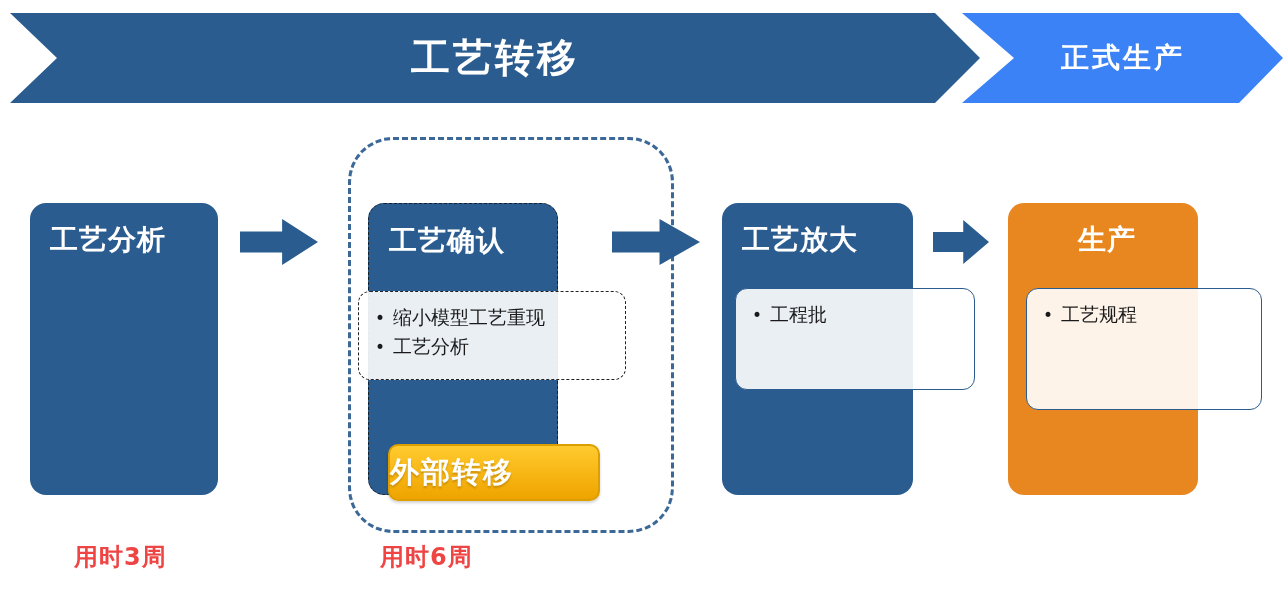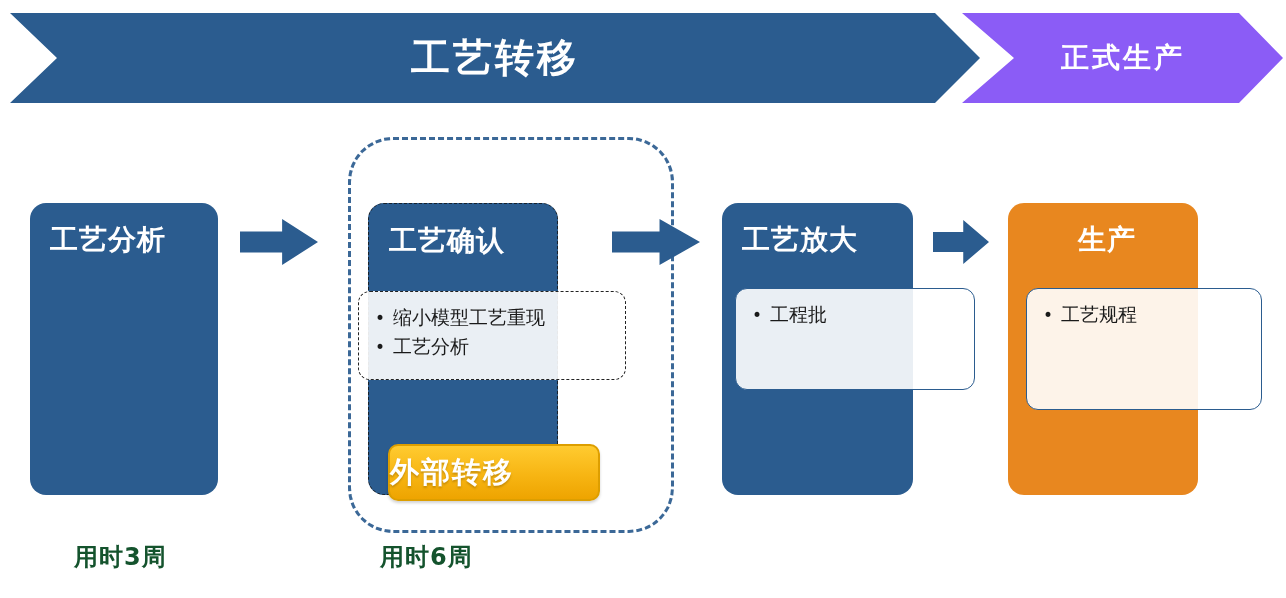--- a/index.html
+++ b/index.html
@@ -5,21 +5,21 @@
   html,body{margin:0;padding:0;background:#fff;}
   #canvas{
     position:relative;width:1286px;height:598px;background:#ffffff;overflow:hidden;
     font-family:"DejaVu Sans","Liberation Sans",sans-serif;
   }
   
   .banner{position:absolute;top:13px;height:90px;display:flex;align-items:center;justify-content:center;
           color:#fff;font-weight:bold;font-size:39px;letter-spacing:3px;}
   .banner-blue{left:10px;width:970px;background:#2B5C8F;
     clip-path:polygon(0 0,925px 0,970px 45px,925px 90px,0 90px,47px 45px);}
-  .banner-orange{left:962px;width:322px;background:#8b5cf6;font-size:28px;
+  .banner-orange{left:962px;width:322px;background:#3b82f6;font-size:28px;
     clip-path:polygon(0 0,277px 0,321px 45px,277px 90px,0 90px,52px 45px);}
   
   .dashed-container{position:absolute;left:348px;top:137px;width:320px;height:390px;
     border:3px dashed rgba(43,92,143,.92);border-radius:45px;z-index:1;}
   
   .stage{position:absolute;top:203px;height:292px;border-radius:16px;z-index:2;box-sizing:border-box;}
   .stage-blue{background:#2B5C8F;}
   .stage-orange{background:#E8871F;}
   #stage-1{left:30px;width:188px;}
   #stage-2{left:368px;width:190px;border:1px dashed rgba(20,20,20,.8);}
@@ -46,21 +46,21 @@
   #arrow-2{left:612px;top:219px;width:88px;height:46px;}
   #arrow-3{left:933px;top:220px;width:56px;height:44px;}
   
   .badge{position:absolute;left:388px;top:444px;width:212px;height:57px;z-index:4;
     background:linear-gradient(180deg,#FFCB30 0%,#F7B513 55%,#EEA400 100%);
     border:2px solid #DD9E00;border-radius:10px;box-sizing:border-box;
     display:flex;align-items:center;justify-content:flex-start;
     color:#fff;font-weight:bold;font-size:29px;letter-spacing:2px;
     text-shadow:0 2px 2px rgba(120,80,0,.35);box-shadow:0 2px 3px rgba(0,0,0,.18);}
   
-  .duration{position:absolute;color:#14532d;font-weight:bold;font-size:24px;z-index:2;letter-spacing:1px;}
+  .duration{position:absolute;color:#ef4444;font-weight:bold;font-size:24px;z-index:2;letter-spacing:1px;}
   #duration-1{left:74px;top:541px;}
   #duration-2{left:380px;top:541px;}
 </style>
 </head>
 <body>
 
 <div id="canvas">
 
   <div class="banner banner-blue">
     <span>工艺转移</span>

